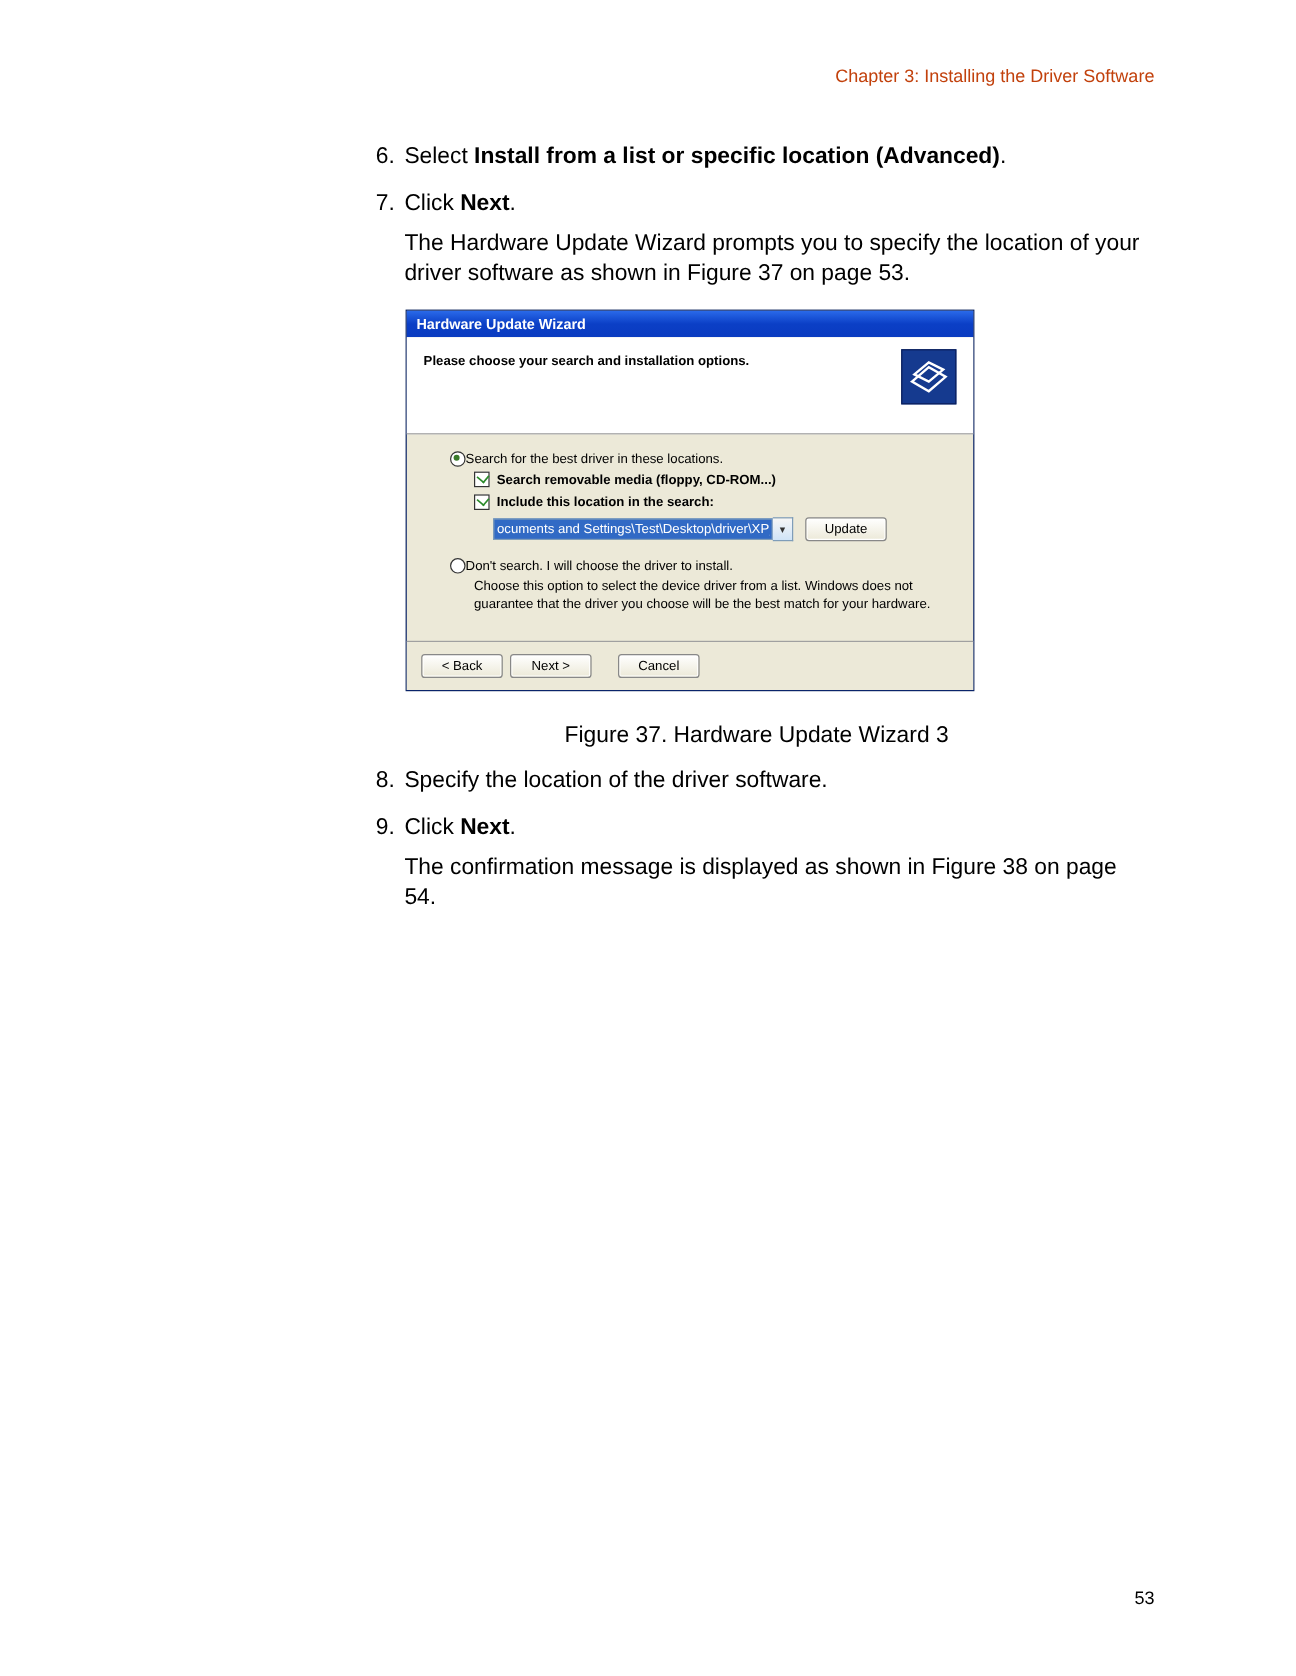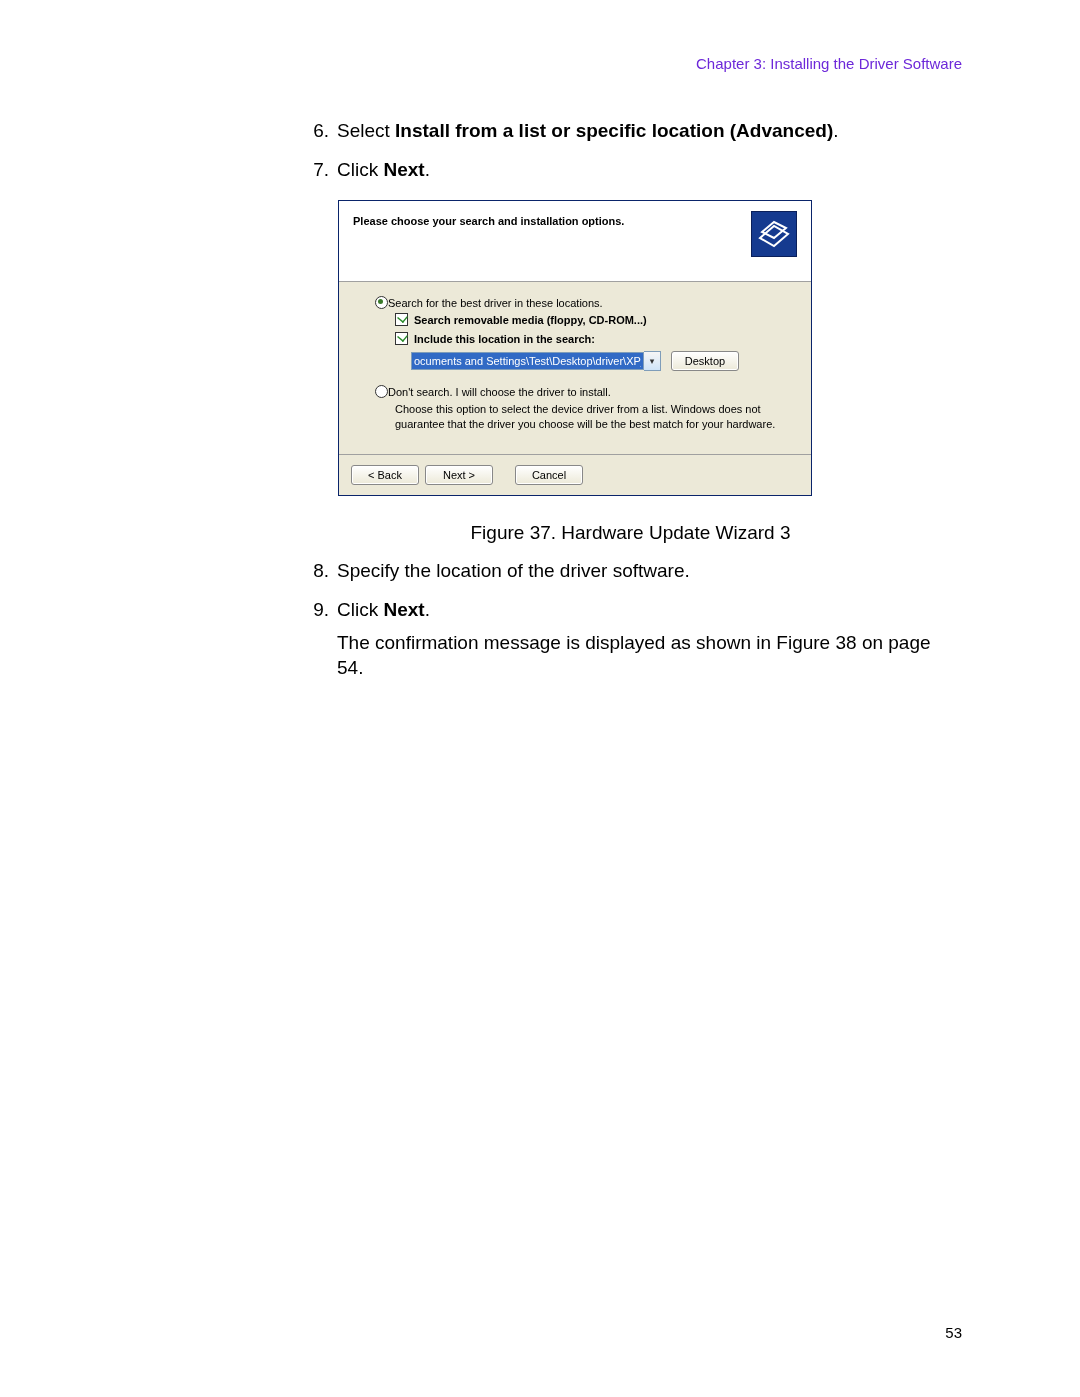--- a/index.html
+++ b/index.html
@@ -12,21 +12,21 @@
   .page {
     width: 1080px;
     height: 1397px;
     position: relative;
     box-sizing: border-box;
     padding: 55px 118px 0 0;
   }
   .chapter-header {
     text-align: right;
     font-size: 15px;
-    color: #6d28d9;
+    color: #c2410c;
     margin-bottom: 46px;
   }
   .content {
     margin-left: 303px;
     width: 655px;
   }
   .step {
     display: flex;
     margin-bottom: 14px;
     font-size: 19px;
@@ -200,25 +200,29 @@
       <div class="step-num">6.</div>
       <div class="step-body">
         <span>Select </span><b>Install from a list or specific location (Advanced)</b><span>.</span>
       </div>
     </div>
 
     <div class="step">
       <div class="step-num">7.</div>
       <div class="step-body">
         <span>Click </span><b>Next</b><span>.</span>
+        <div class="step-para">The Hardware Update Wizard prompts you to specify the location of your driver software as shown in Figure 37 on page 53.</div>
       </div>
     </div>
 
     <div class="wizard-wrap">
       <div class="wizard">
+        <div class="titlebar">
+          <span>Hardware Update Wizard</span>
+        </div>
         <div class="wiz-header">
           <div class="wiz-header-text">Please choose your search and installation options.</div>
           <div class="wiz-header-icon">
             <svg width="44" height="44" viewBox="0 0 44 44">
               <polygon points="8,26 22,14 36,22 22,34" fill="none" stroke="#ffffff" stroke-width="2"></polygon>
               <polygon points="10,20 22,10 34,16 22,26" fill="none" stroke="#ffffff" stroke-width="2"></polygon>
             </svg>
           </div>
         </div>
         <div class="wiz-body">
@@ -235,21 +239,21 @@
           <div class="check-row">
             <span class="checkbox checked"></span>
             <span>Include this location in the search:</span>
           </div>
 
           <div class="path-row">
             <div class="path-combo">
               <input class="path-input" style="background: rgb(49, 106, 197); color: rgb(255, 255, 255);" value="ocuments and Settings\Test\Desktop\driver\XP_32">
               <div class="combo-btn">▾</div>
             </div>
-            <button class="btn">Desktop</button>
+            <button class="btn">Update</button>
           </div>
 
           <div class="radio-row" style="margin-top:2px;">
             <span class="radio"></span>
             <span>Don't search. I will choose the driver to install.</span>
           </div>
           <div class="opt-desc" style="margin-bottom:4px;">Choose this option to select the device driver from a list.  Windows does not guarantee that the driver you choose will be the best match for your hardware.</div>
 
         </div>
         <div class="wiz-footer">

